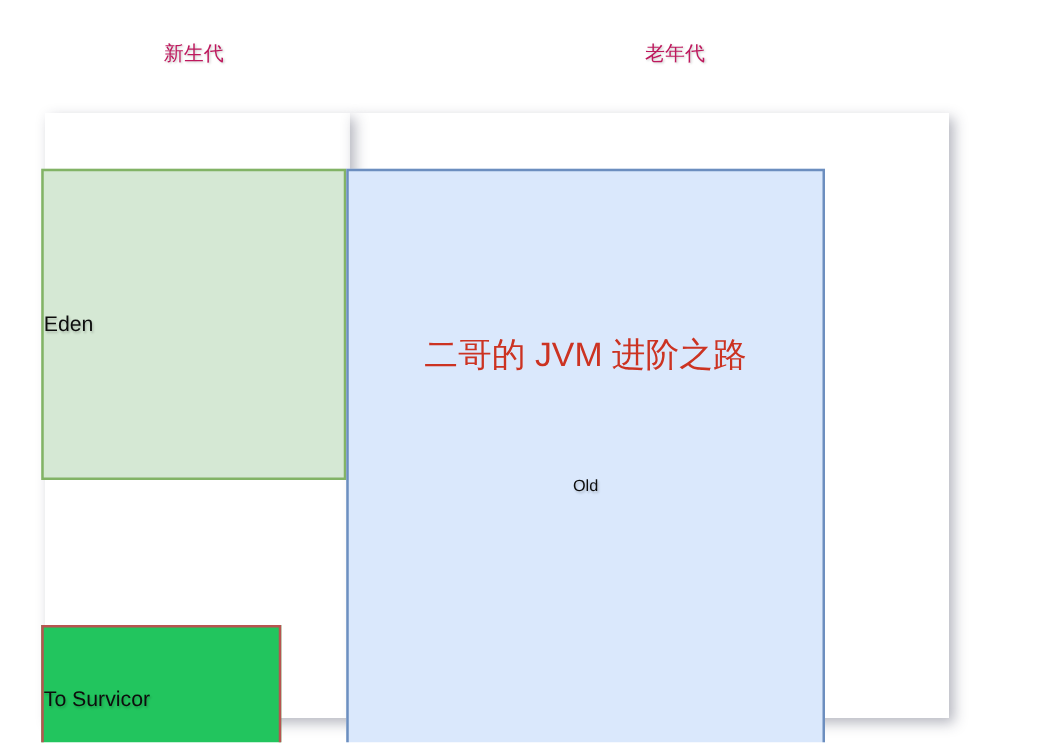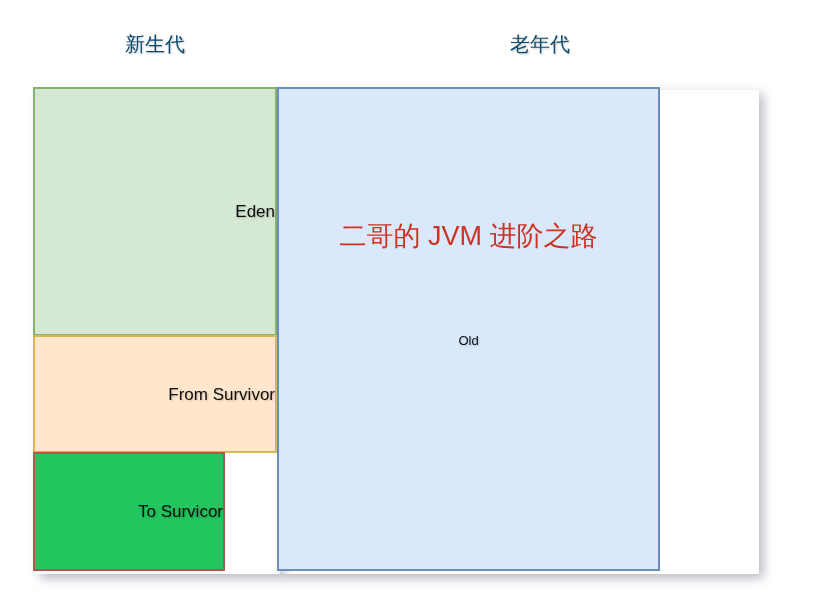--- a/index.html
+++ b/index.html
@@ -17,40 +17,41 @@
     position: relative;
     width: 834px;
     height: 594px;
     background: #ffffff;
     overflow: hidden;
   }
 
   
   .col-caption {
     position: absolute;
-    font-size: 20px;
+    font-size: 16px;
     line-height: 1;
-    color: #0c4a6e;
+    color: #be185d;
     white-space: nowrap;
     transform: translate(-50%, -50%);
     text-shadow: 1px 1px 2px rgba(0,0,0,0.22);
     text-align: center;
   }
   #caption-young { left: 155px; top: 44px; }
   #caption-old   { left: 540px; top: 44px; }
 
   
   .region {
     position: absolute;
     box-sizing: border-box;
     border-style: solid;
     border-width: 2px;
     display: flex;
     align-items: center;
-    justify-content: flex-end;
+    justify-content: flex-start;
+    margin-top: 48px;
   }
   .region-label {
     font-size: 17px;
     line-height: 1;
     color: #0d0d0d;
     white-space: nowrap;
     text-shadow: 1px 1px 2px rgba(0,0,0,0.20);
   }
 
   
@@ -133,23 +134,20 @@
   <div class="shadow-layer" id="shadow-young"></div>
   <div class="shadow-layer" id="shadow-old"></div>
 
   <div class="col-caption" id="caption-young">新生代</div>
   <div class="col-caption" id="caption-old">老年代</div>
 
   <div class="region" id="box-eden">
     <span class="region-label">Eden</span>
   </div>
 
-  <div class="region" id="box-from-survivor">
-    <span class="region-label">From Survivor</span>
-  </div>
 
   <div class="region" id="box-to-survivor">
     <span class="region-label">To Survicor</span>
   </div>
 
   <div class="region" id="box-old">
     <div id="old-watermark">二哥的 JVM 进阶之路</div>
     <div id="old-label">Old</div>
   </div>
 

